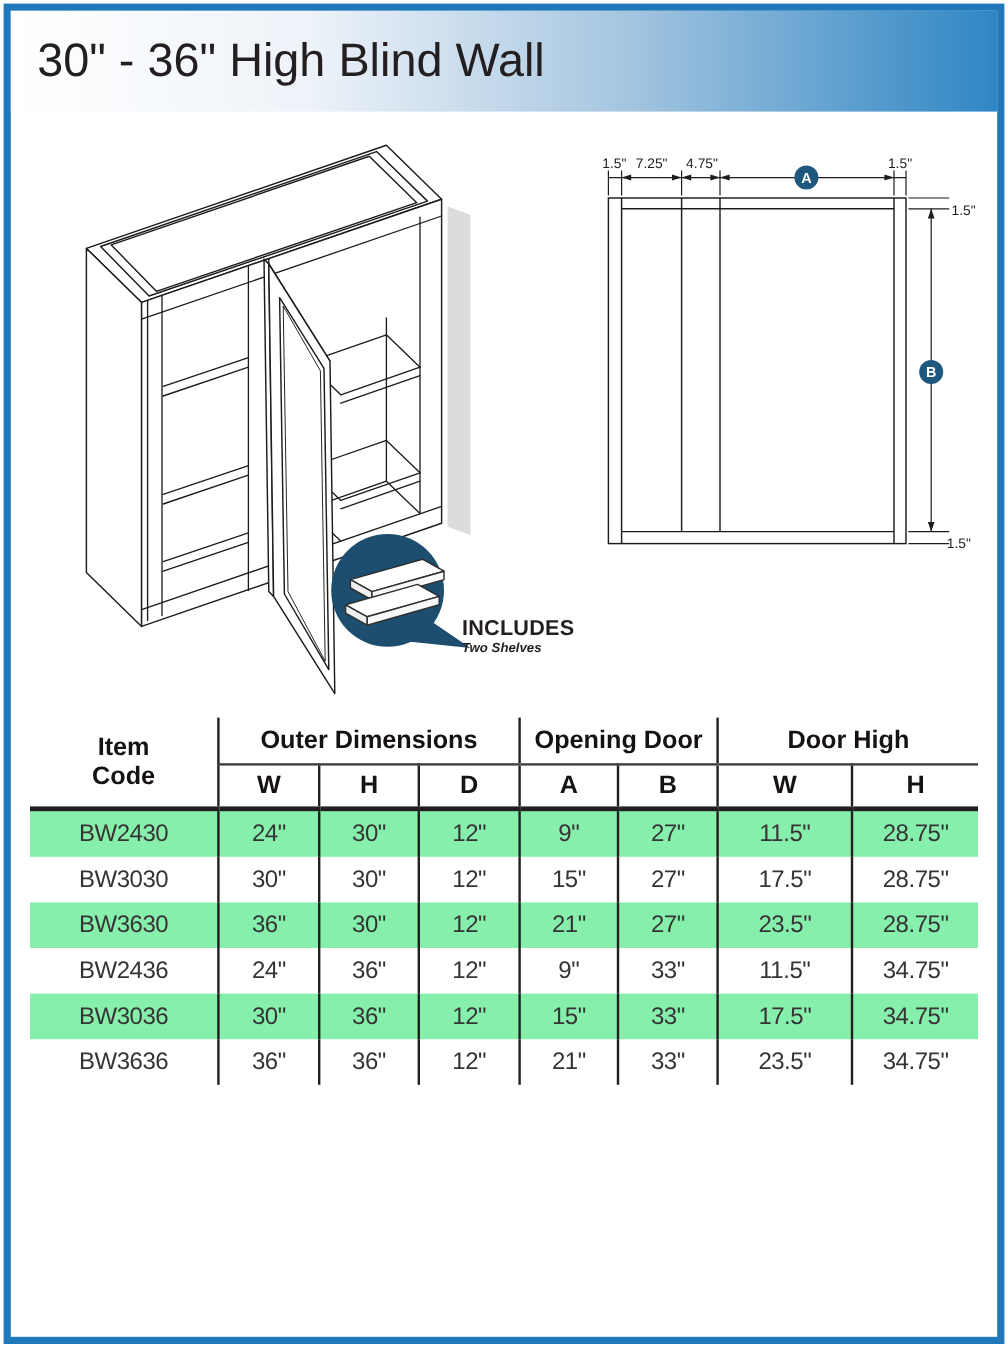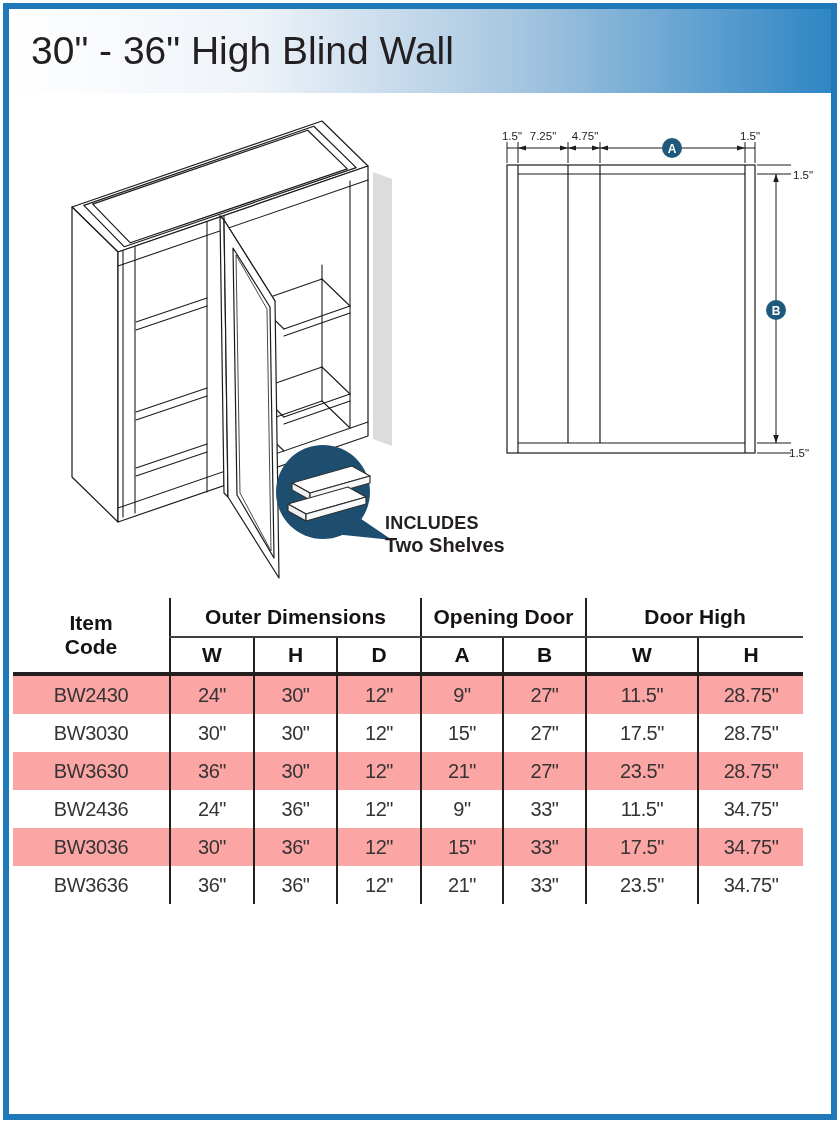--- a/index.html
+++ b/index.html
@@ -12,33 +12,33 @@
     position:absolute;left:9px;top:9px;width:822px;height:84px;
     background:linear-gradient(90deg,#ffffff 0%,#eef3f9 30%,#a6c6e0 62%,#2f86c4 100%);
     display:flex;align-items:center;
   }
   .page-title{font-size:39px;font-weight:400;color:#231f20;padding-left:22px;white-space:nowrap;}
   .cabinet-svg{position:absolute;left:40px;top:105px;}
   .diagram-svg{position:absolute;left:470px;top:115px;}
   .badge-svg{position:absolute;left:265px;top:435px;}
   .badge-text{position:absolute;left:385px;top:503px;line-height:1.1;}
   .badge-text .l1{font-size:18px;font-weight:bold;letter-spacing:0.2px;margin-top:11px;}
-  .badge-text .l2{font-size:20px;font-weight:bold;}
+  .badge-text .l2{font-size:11px;font-weight:bold;font-style:italic;}
   table.spec{
-    position:absolute;left:13px;top:598px;width:790px;
+    position:absolute;left:25px;top:598px;width:790px;
     border-collapse:collapse;table-layout:fixed;text-align:center;
   }
   table.spec th{font-weight:bold;color:#161213;}
   .grp-row th{height:36px;font-size:21px;border-bottom:2px solid #404040;}
   .grp-row th.item-hd{border-bottom:none;font-size:21px;line-height:1.15;vertical-align:middle;}
   .sub-row th{height:32px;font-size:21px;}
   .vdiv{border-left:2px solid #231f20;}
   tbody tr td{height:36px;font-size:20px;letter-spacing:-0.4px;color:#363334;}
   tbody tr:first-child td{border-top:4px solid #231f20;}
-  tr.shaded{background:#fca5a5;padding-left:11px;}
+  tr.shaded{background:#86efac;padding-left:11px;}
 </style>
 </head>
 <body>
 
 <div class="frame"></div>
 
 <div class="header-band">
   <div class="page-title">30" - 36" High Blind Wall</div>
 </div>
 

